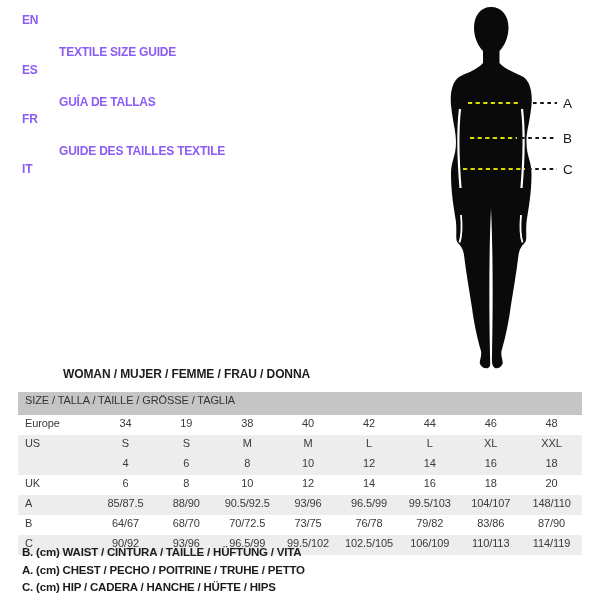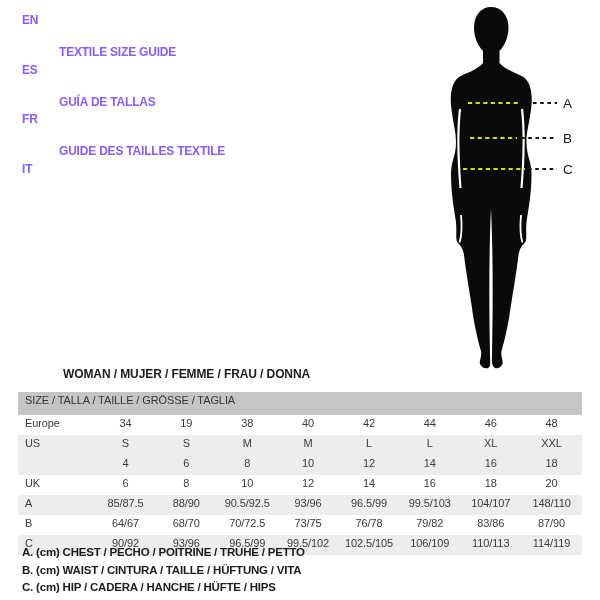--- a/index.html
+++ b/index.html
@@ -202,18 +202,18 @@
           <div class="tcell">99.5/102</div>
           <div class="tcell">102.5/105</div>
           <div class="tcell">106/109</div>
           <div class="tcell">110/113</div>
           <div class="tcell">114/119</div>
         </div>
       </div>
   </div>
 
   <div class="notes">
+      <div class="note-line">B. (cm) WAIST / CINTURA / TAILLE / HÜFTUNG / VITA</div>
       <div class="note-line">A. (cm) CHEST / PECHO / POITRINE / TRUHE / PETTO</div>
-      <div class="note-line">B. (cm) WAIST / CINTURA / TAILLE / HÜFTUNG / VITA</div>
       <div class="note-line">C. (cm) HIP / CADERA / HANCHE / HÜFTE / HIPS</div>
     </div>
 
 </div>
 
 </body></html>

